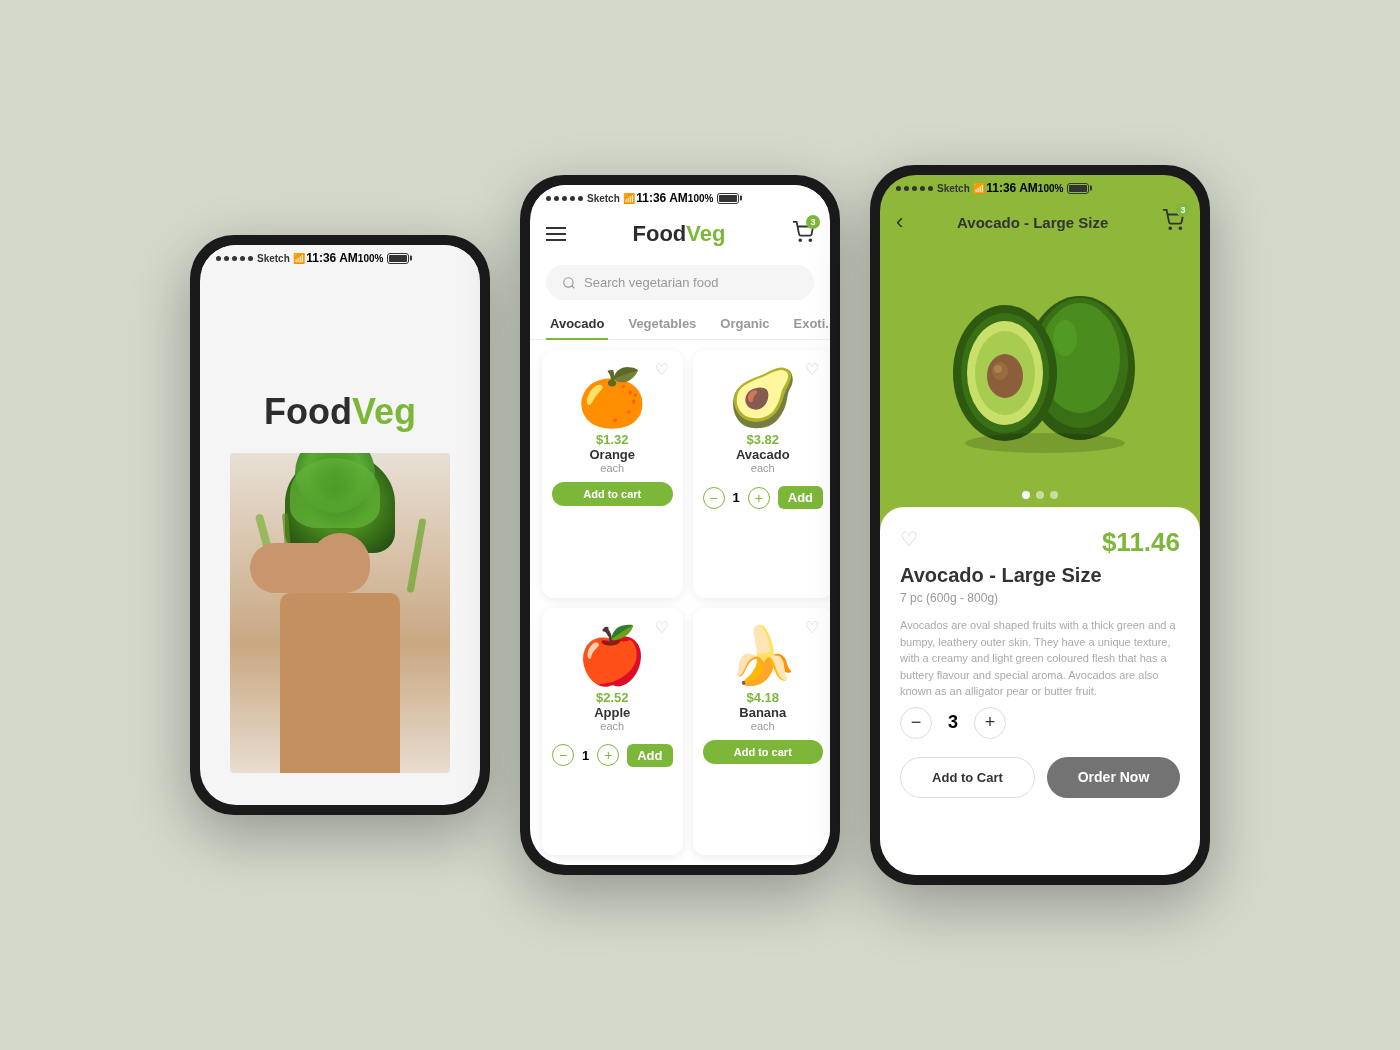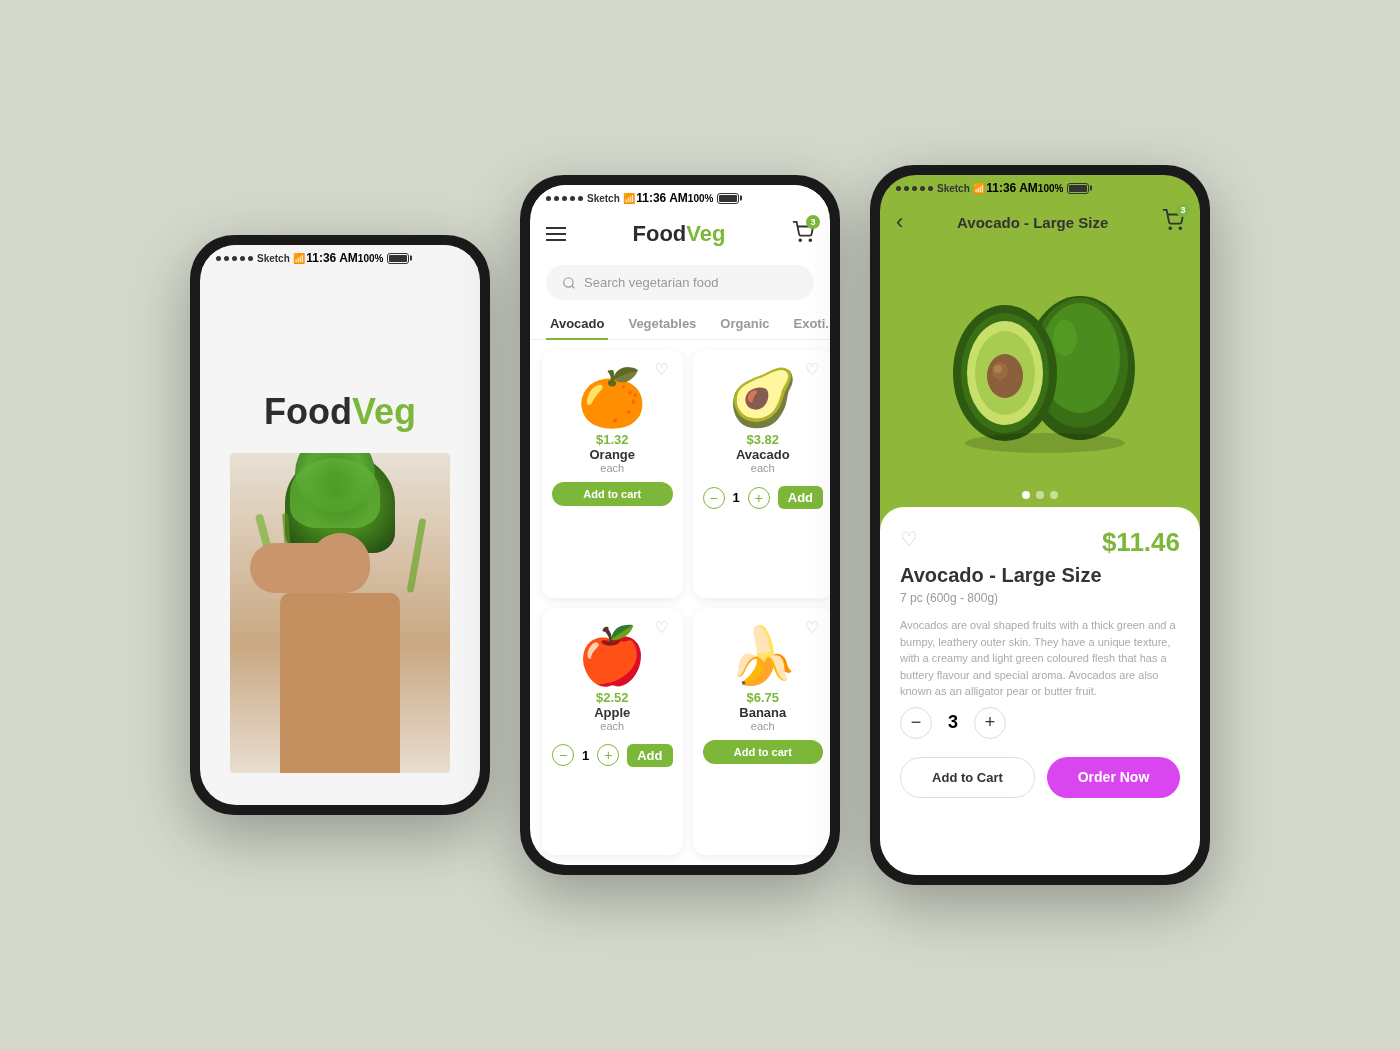--- a/index.html
+++ b/index.html
@@ -378,21 +378,21 @@
       background: #fff;
       border-radius: 25px;
       padding: 12px;
       font-size: 13px;
       font-weight: 600;
       color: #333;
       cursor: pointer;
     }
     .order-now-btn {
       flex: 1;
-      background: #d946ef;
+      background: #737373;
       border: none;
       border-radius: 25px;
       padding: 12px;
       font-size: 14px;
       font-weight: 700;
       color: #fff;
       cursor: pointer;
     }
   </style>
 </head>
@@ -539,21 +539,21 @@
               <button class="qty-btn">−</button>
               <span class="qty-num">1</span>
               <button class="qty-btn">+</button>
               <button class="add-btn-sm">Add</button>
             </div>
           </div>
 
           <div class="product-card">
             <div class="heart-icon">♡</div>
             <div class="product-emoji">🍌</div>
-            <div class="product-price">$6.75</div>
+            <div class="product-price">$4.18</div>
             <div class="product-name">Banana</div>
             <div class="product-unit">each</div>
             <button class="add-cart-green">Add to cart</button>
           </div>
         </div>
       </div>
     </div>
   </div>
 
   <div class="phone phone-3">

